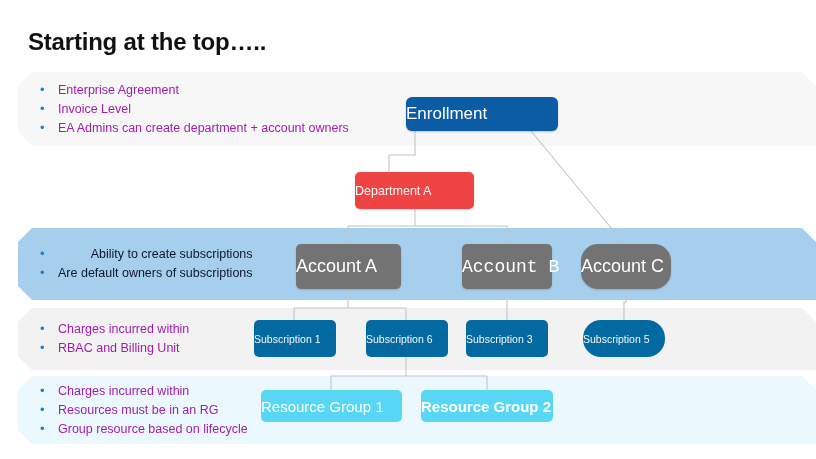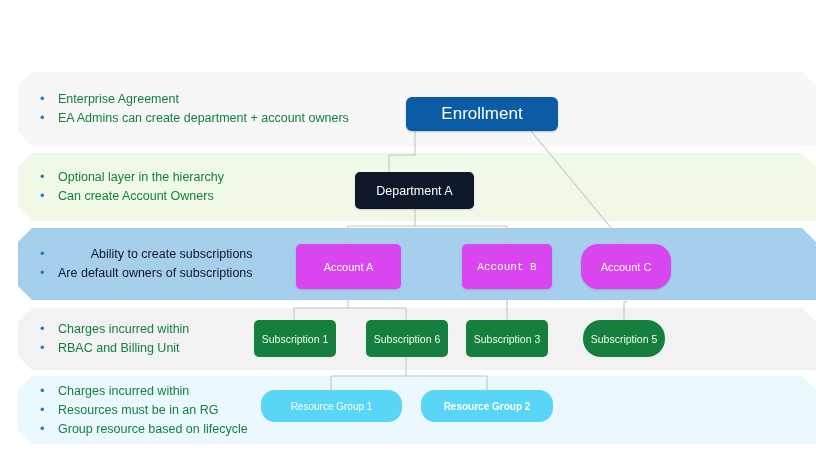--- a/index.html
+++ b/index.html
@@ -52,21 +52,21 @@
   .bullet-list {
     list-style: none;
     margin: 0;
     padding: 0;
   }
   .bullet-list li {
     position: relative;
     padding-left: 22px;
     font-size: 12.5px;
     line-height: 19px;
-    color: #15803d;
+    color: #a21caf;
     white-space: nowrap;
   }
   .bullet-list li::before {
     content: "\2022";
     position: absolute;
     left: 4px;
     top: -1px;
     font-size: 13px;
     color: #1F7FC4;
   }
@@ -87,78 +87,71 @@
     width: 816px;
     height: 459px;
     pointer-events: none;
   }
 
   
   .node {
     position: absolute;
     display: flex;
     align-items: center;
-    justify-content: center;
     border-radius: 5px;
     color: #ffffff;
     text-align: center;
     box-sizing: border-box;
     white-space: nowrap;
   }
   .node-enrollment {
     background: #0B5CA5;
     font-size: 17px;
     border-radius: 6px;
     box-shadow: 0 1px 2px rgba(0,0,0,0.22);
   }
   .node-department {
-    background: #0f172a;
+    background: #ef4444;
     font-size: 12.5px;
     box-shadow: 0 1px 2px rgba(0,0,0,0.14);
   }
   .node-account {
-    background: #d946ef;
-    font-size: 11px;
+    background: #737373;
+    font-size: 18px;
     box-shadow: 0 1px 2px rgba(0,0,0,0.16);
   }
   .node-subscription {
-    background: #15803d;
+    background: #0369a1;
     font-size: 10.5px;
     border-radius: 5px;
     color: #F5F5F5;
   }
   .node-resource {
     background: #57D6F5;
-    font-size: 10px;
-    border-radius: 14px;
+    font-size: 15px;
+    border-radius: 5px;
   }
 </style>
 </head>
 <body>
 
 <div id="slide">
 
+  <div id="slide-title">Starting at the top…..</div>
 
   <div class="band" id="band-enrollment">
     <div class="band-inner">
       <ul class="bullet-list">
         <li>Enterprise Agreement</li>
+        <li>Invoice Level</li>
         <li>EA Admins can create department + account owners</li>
       </ul>
     </div>
   </div>
 
-  <div class="band" id="band-department">
-    <div class="band-inner">
-      <ul class="bullet-list">
-        <li>Optional layer in the hierarchy</li>
-        <li>Can create Account Owners</li>
-      </ul>
-    </div>
-  </div>
 
   <div class="band" id="band-account">
     <div class="band-inner">
       <ul class="bullet-list">
         <li>Ability to create subscriptions</li>
         <li>Are default owners of subscriptions</li>
       </ul>
     </div>
   </div>
 

